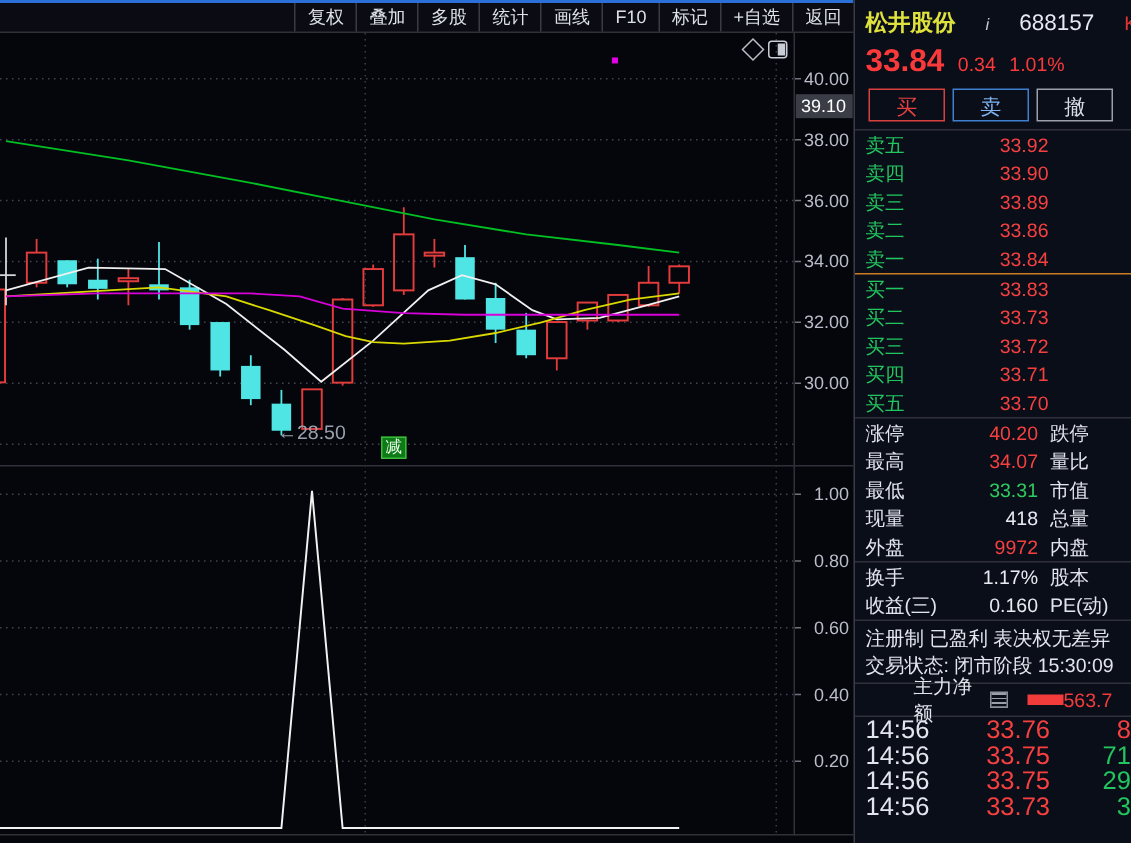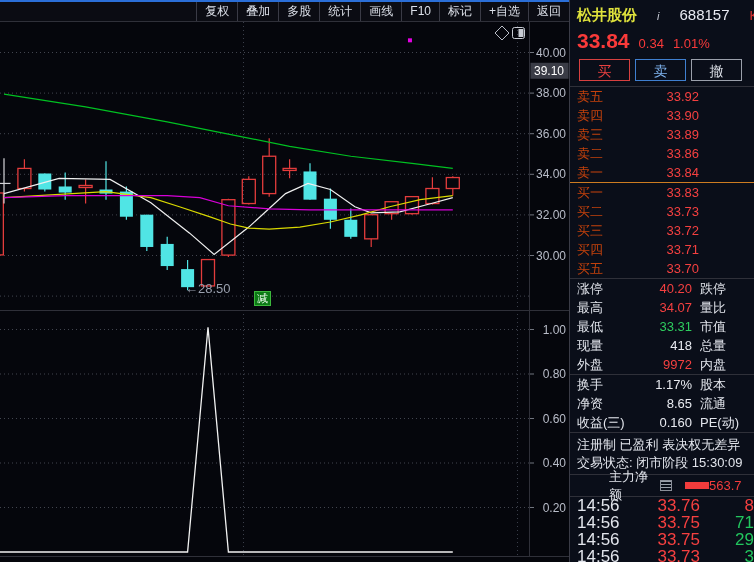--- a/index.html
+++ b/index.html
@@ -27,21 +27,21 @@
   .qprice{display:flex;align-items:baseline;gap:9px;padding:3px 0 0 7px;height:28px;}
   .big{color:#fa3a3a;font-size:21px;font-weight:bold;}
   .chg{color:#fa3a3a;font-size:13px;}
   .qbtns{display:flex;gap:5px;padding:2px 0 0 9px;height:27px;border-bottom:1px solid #2f3039;}
   .qbtn{width:51px;height:22px;line-height:22px;text-align:center;font-size:14px;background:transparent;
         box-sizing:border-box;cursor:default;}
   .qbtn-buy{border:1px solid #d84040;color:#e84040;}
   .qbtn-sell{border:1px solid #3f7fd0;color:#7fb3ef;}
   .qbtn-cancel{border:1px solid #9ba0ab;color:#d8dce4;}
   .ob-row{display:flex;height:19px;line-height:19px;font-size:13px;padding:0 55px 0 7px;}
-  .ob-l{color:#c2410c;width:52px;}
+  .ob-l{color:#22c55e;width:52px;}
   .ob-p{flex:1;text-align:right;color:#f54040;}
   .ob-div{border-top:1px solid #cd7c21;height:0;}
   .stats{border-top:1px solid #2f3039;border-bottom:1px solid #2f3039;}
   .st-row{display:flex;height:19px;line-height:19px;font-size:13px;padding-left:7px;}
   .st-l{color:#e2e5ec;width:52px;white-space:nowrap;}
   .st-v{flex:1;text-align:right;}
   .st-r{width:54px;margin-left:8px;color:#e2e5ec;white-space:nowrap;overflow:hidden;}
   .st-div{border-top:1px solid #2f3039;height:0;}
   .infos{padding:3px 0 2px 7px;border-bottom:1px solid #2f3039;}
   .info-line{height:18px;line-height:18px;font-size:13px;color:#e2e5ec;white-space:nowrap;}
@@ -292,25 +292,20 @@
           <span class="st-v c-red">9972</span>
           <span class="st-r">内盘</span>
         </div>
         <div class="st-div"></div>
         <div class="st-row">
           <span class="st-l">换手</span>
           <span class="st-v c-white">1.17%</span>
           <span class="st-r">股本</span>
         </div>
         <div class="st-row">
-          <span class="st-l">净资</span>
-          <span class="st-v c-white">8.65</span>
-          <span class="st-r">流通</span>
-        </div>
-        <div class="st-row">
           <span class="st-l">收益(三)</span>
           <span class="st-v c-white">0.160</span>
           <span class="st-r">PE(动)</span>
         </div>
       </div>
     <div class="infos" id="infos">
         <div class="info-line">注册制 已盈利 表决权无差异</div>
         <div class="info-line">交易状态: 闭市阶段 15:30:09</div>
       </div>
     <div class="mforce">

